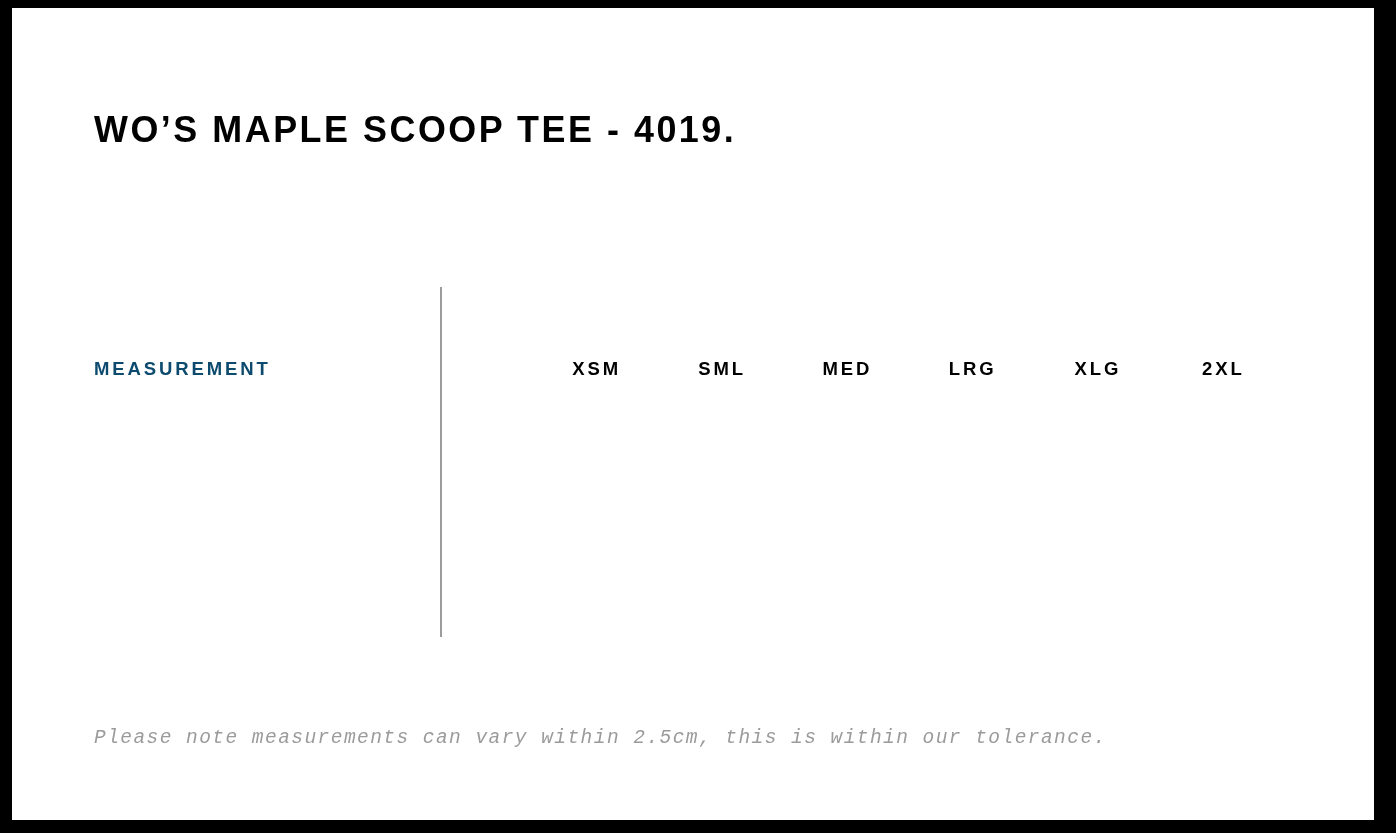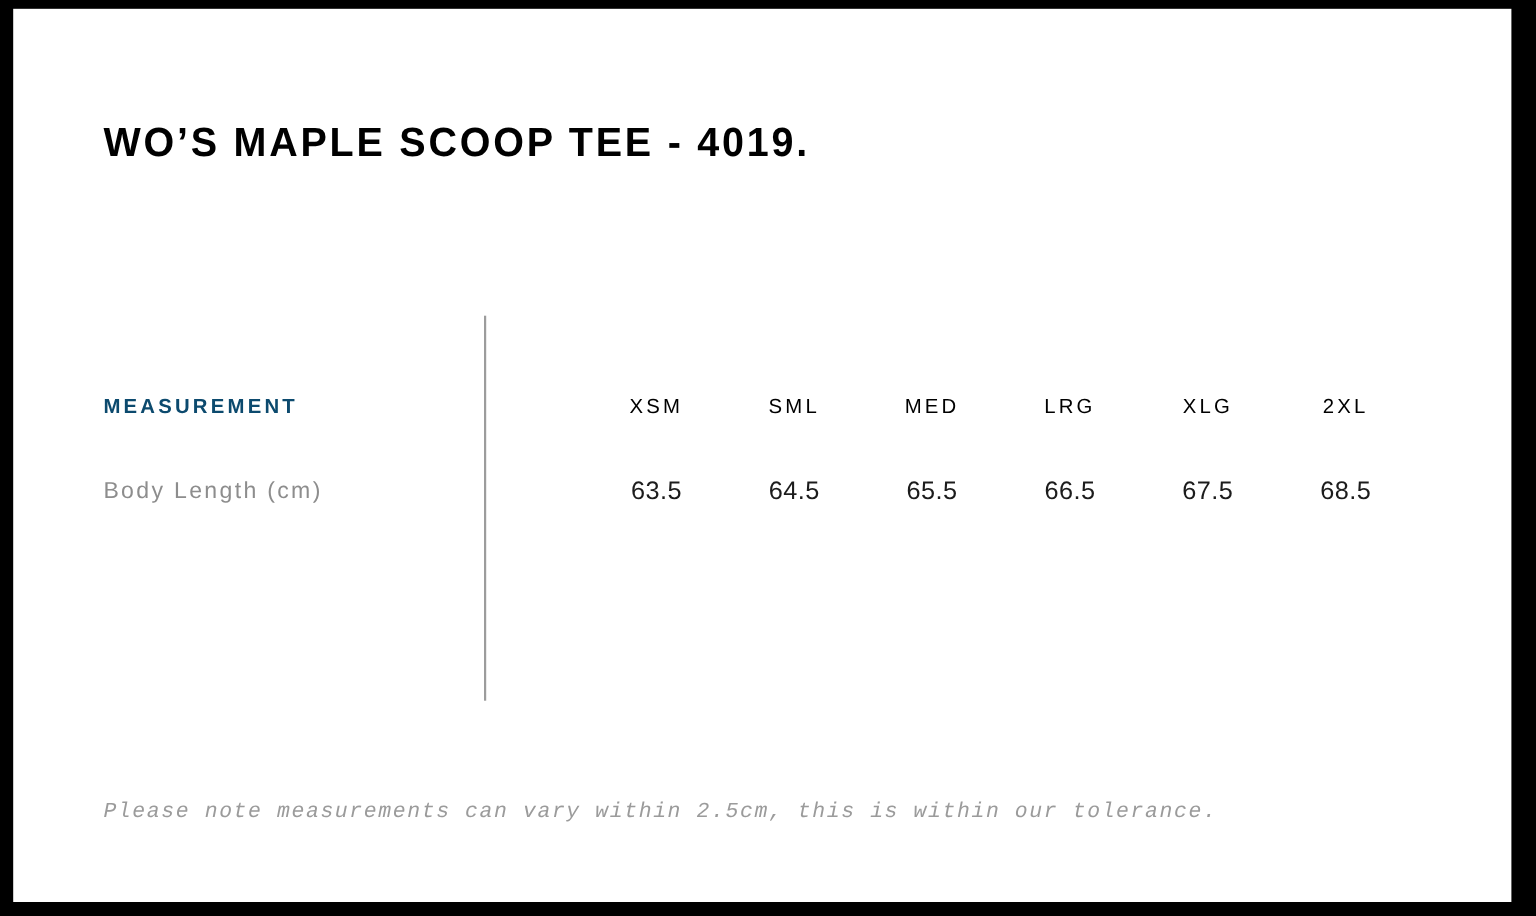--- a/index.html
+++ b/index.html
@@ -86,21 +86,21 @@
     text-align: left;
     font-size: 18.5px;
     font-weight: 700;
     color: #0c4a6e;
     letter-spacing: 2.9px;
     white-space: nowrap;
   }
   .head-size {
     text-align: center;
     font-size: 18.5px;
-    font-weight: 400;
+    font-weight: 700;
     color: #000000;
     letter-spacing: 2.9px;
     white-space: nowrap;
   }
 
   .data-row td {
     height: 93px;
   }
   .row-label {
     text-align: left;
@@ -160,28 +160,19 @@
           <th class="head-label">MEASUREMENT</th>
           <th class="head-size">XSM</th>
           <th class="head-size">SML</th>
           <th class="head-size">MED</th>
           <th class="head-size">LRG</th>
           <th class="head-size">XLG</th>
           <th class="head-size">2XL</th>
         </tr>
       </thead>
       <tbody>
-        <tr class="data-row">
-          <td class="row-label">Body Length (cm)</td>
-          <td class="row-value">63.5</td>
-          <td class="row-value">64.5</td>
-          <td class="row-value">65.5</td>
-          <td class="row-value">66.5</td>
-          <td class="row-value">67.5</td>
-          <td class="row-value">68.5</td>
-        </tr>
       </tbody>
     </table>
 
     <p id="tolerance-note">Please note measurements can vary within 2.5cm, this is within our tolerance.</p>
 
   </div>
 </div>
 
 </body></html>

